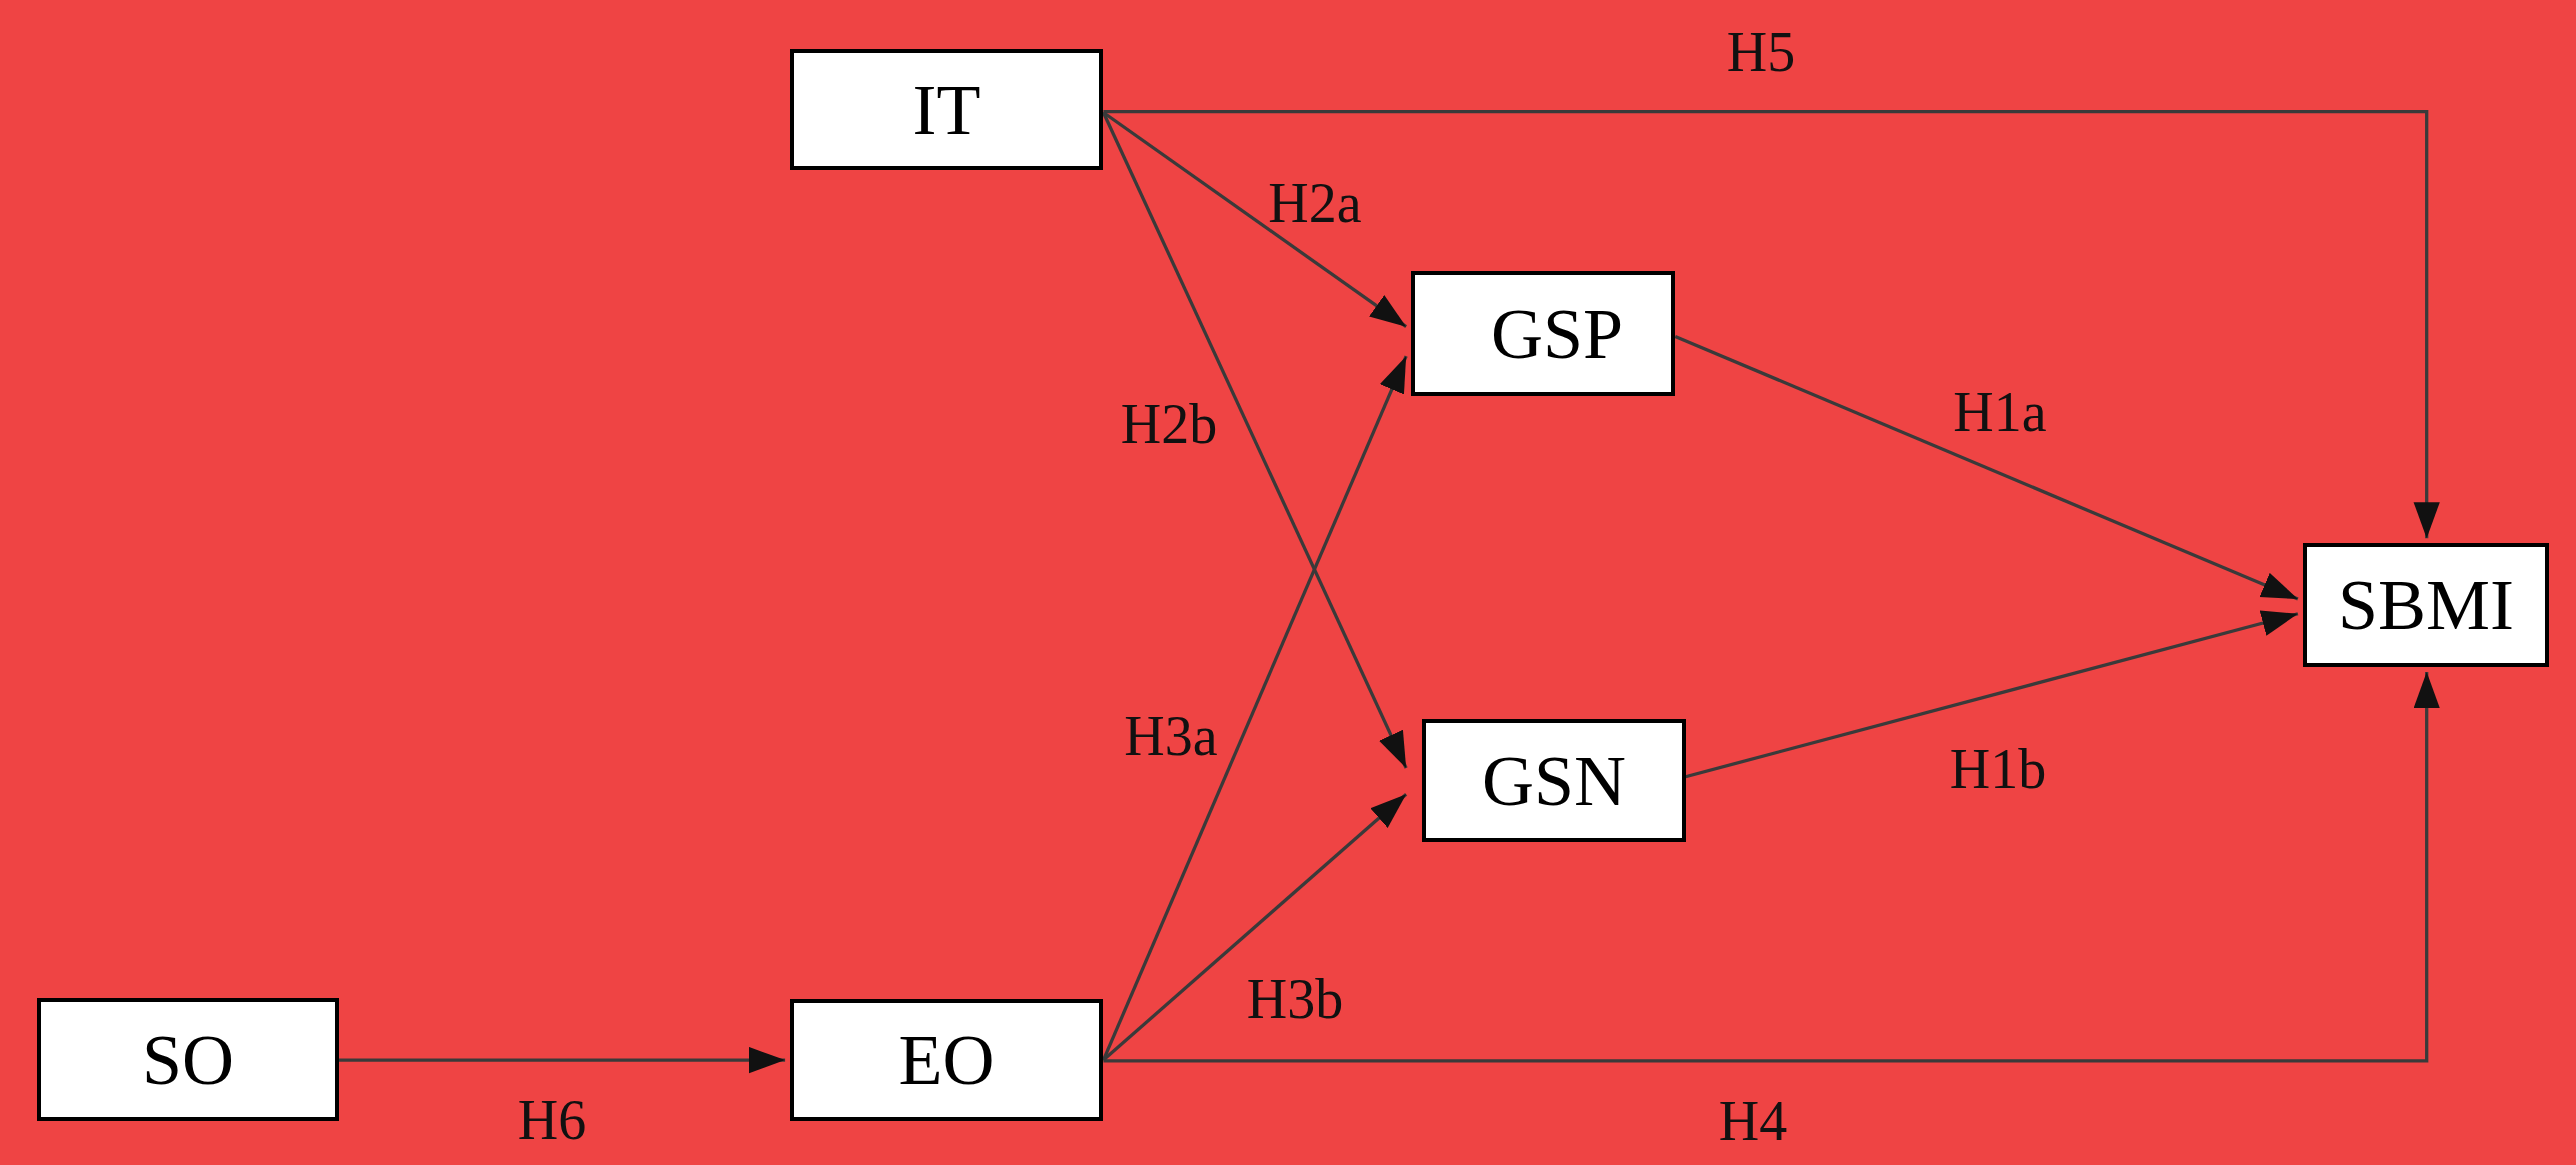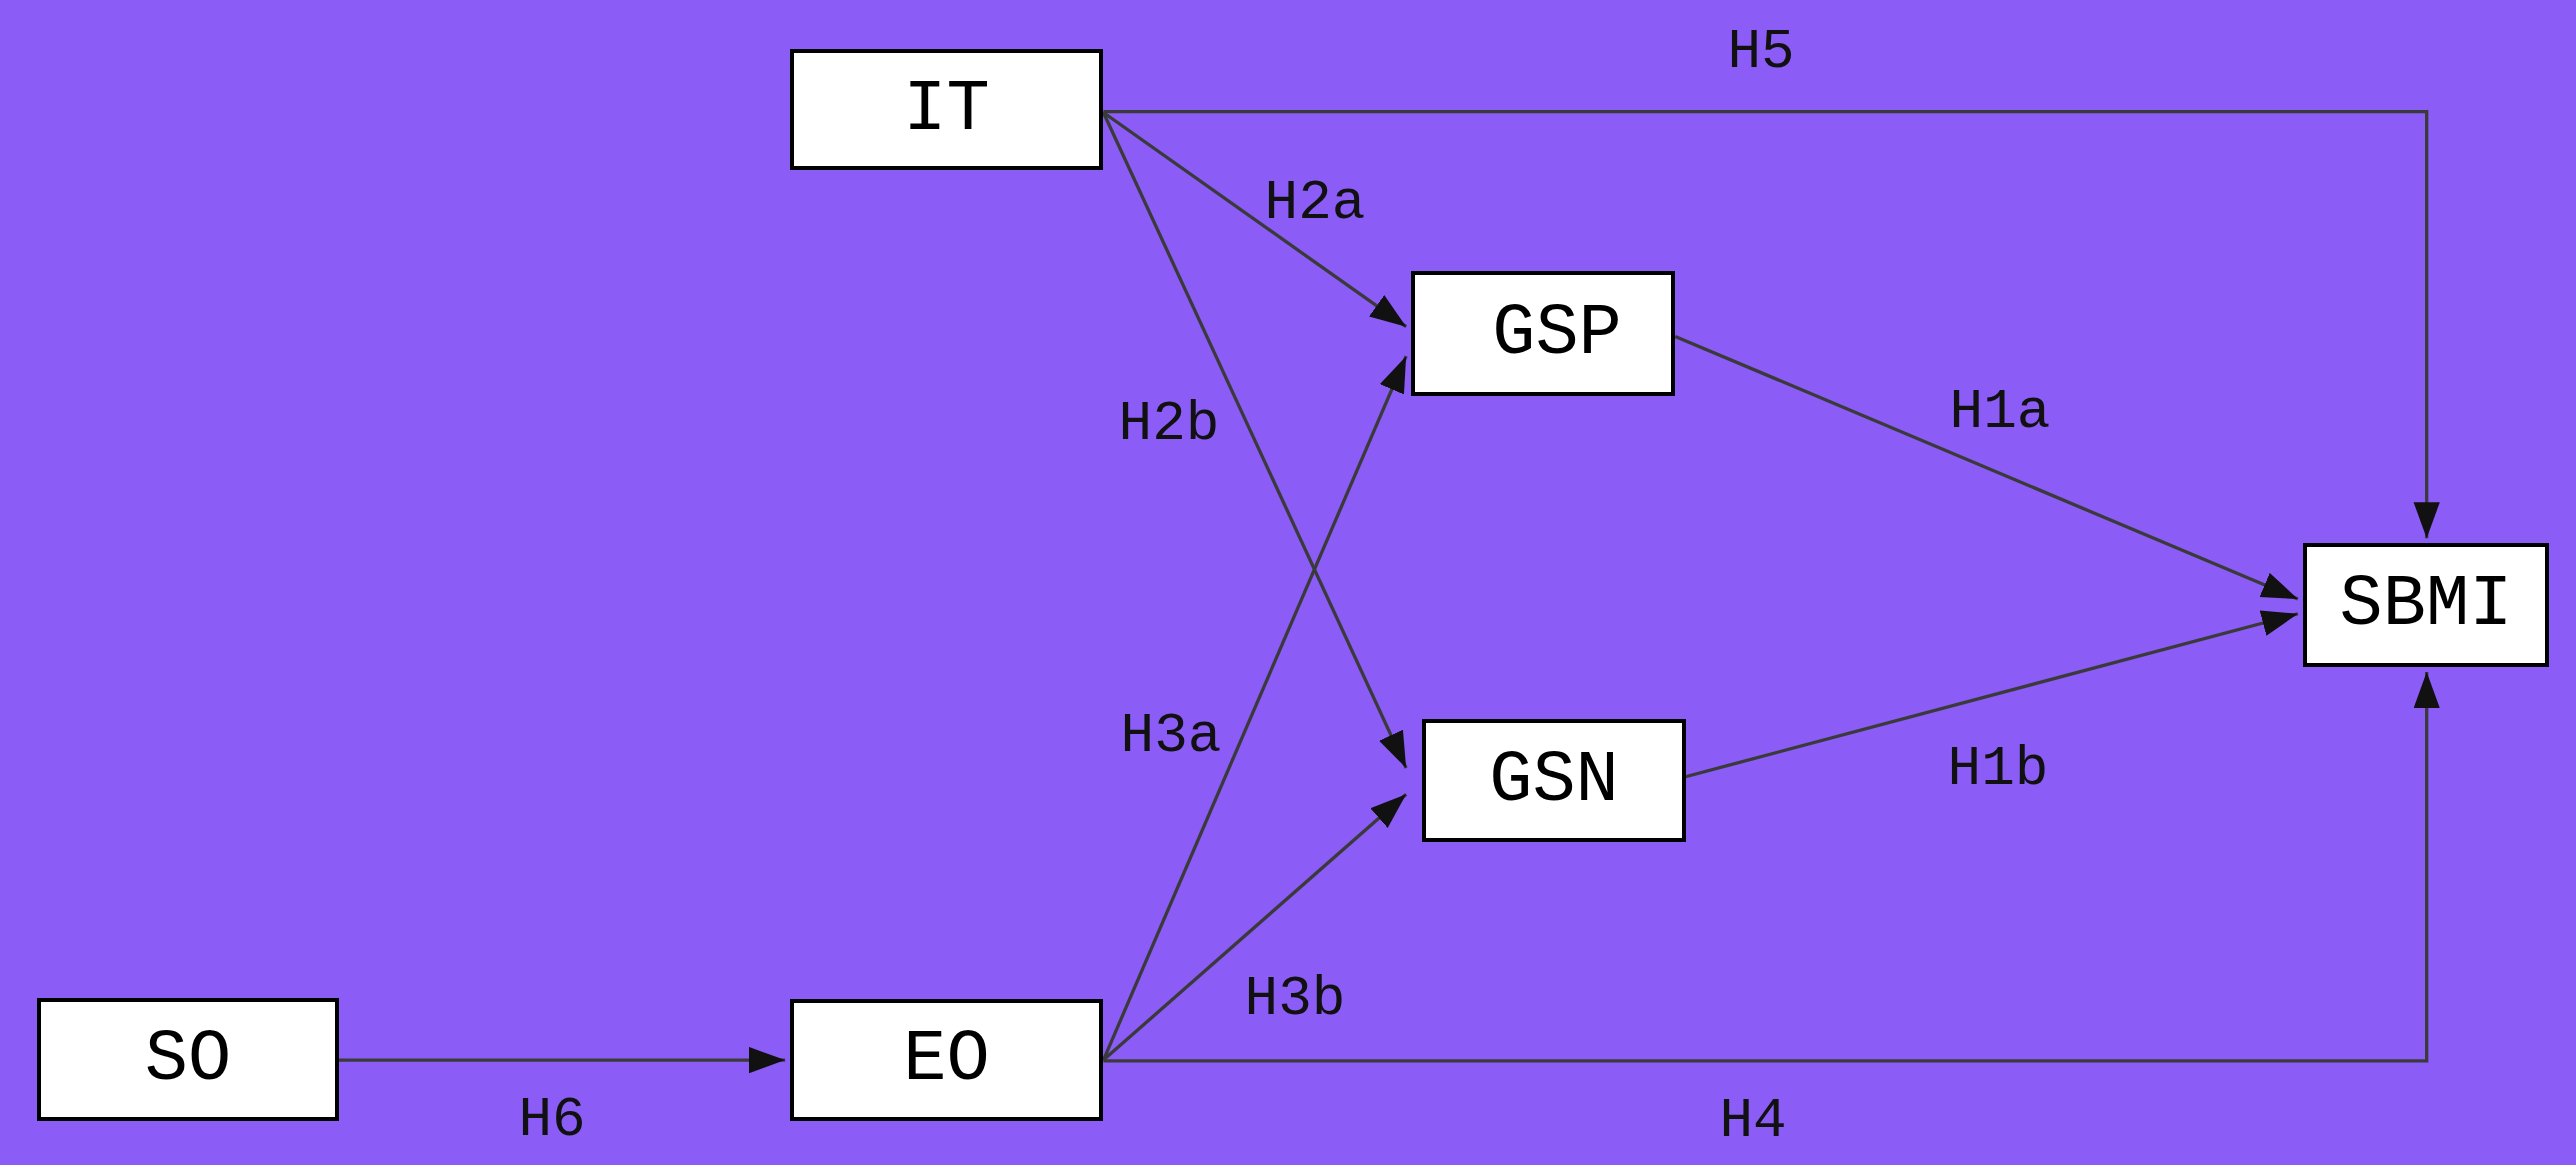--- a/index.html
+++ b/index.html
@@ -4,22 +4,22 @@
 <style>
   html, body {
     margin: 0;
     padding: 0;
     background: #ffffff;
   }
   #canvas {
     position: relative;
     width: 2576px;
     height: 1166px;
-    background: #8b5cf6;
-    font-family: Liberation Mono, monospace;
+    background: #ef4444;
+    font-family: Liberation Serif, serif;
     overflow: hidden;
   }
   #edges-svg {
     position: absolute;
     left: 0; top: 0;
     width: 2576px;
     height: 1166px;
   }
   #edges-svg polyline, #edges-svg line {
     stroke: #3a3a3a;

